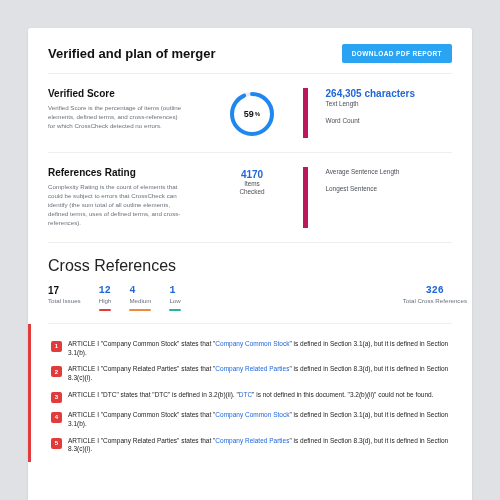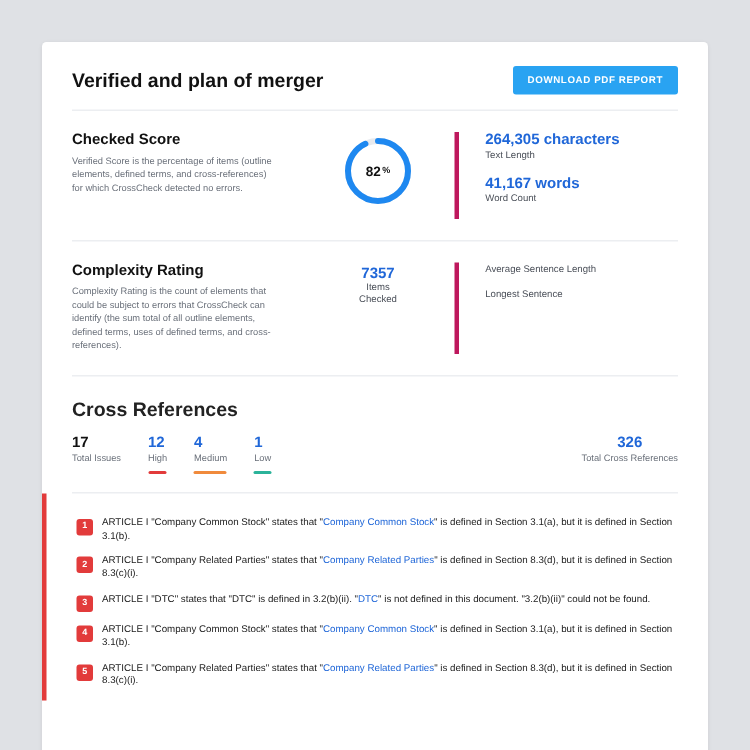--- a/index.html
+++ b/index.html
@@ -58,40 +58,40 @@
   .gauge-text {
     position:absolute; top:0; left:0; width:100%; height:100%;
     display:flex; align-items:center; justify-content:center;
     font-size:9px; font-weight:700; color:#111;
   }
   .gauge-text .pct{ font-size:6px; font-weight:700; margin-left:1px;}
 
   .stats-right {
     width: 37%;
     padding-left: 18px;
-    border-left: 3px solid #be185d;
+    border-left: 5px solid #be185d;
   }
   .stat { margin-bottom: 10px; }
   .stat-value { font-size: 10px; font-weight: 700; color: #2067d8; }
   .stat-label { font-size: 6.4px; color: #4a4f58; margin-top:1px; }
 
   .items-val { font-size:10px; font-weight:700; color:#2067d8; text-align:center;}
   .items-lab { font-size:6.4px; color:#4a4f58; text-align:center; line-height:1.2;}
 
   .section-title-row { padding: 14px 20px 8px 20px; }
-  .section-title { font-size: 13px; font-weight: 700; }
+  .section-title { font-size: 16px; font-weight: 400; }
 
   .xref-stats {
     display: flex;
-    padding: 2px 20px 0 20px;
+    padding: 2px 5px 0 20px;
     gap: 18px;
   }
   .xstat { }
   .xstat-value { font-size: 10px; font-weight: 700; color: #111; }
-  .xstat-value.blue { color:#2067d8; }
+  .xstat-value.blue { color:#2067d8;font-family:Liberation Mono, monospace; }
   .xstat-label { font-size: 6.2px; color: #6a707a; margin-top:1px; }
   .xstat.total { margin-left: auto; text-align: center; }
   .underline {
     height: 2px; margin-top: 5px; border-radius:1px;
   }
   .u-red { background:#e23b3b; }
   .u-orange { background:#f08a3c; }
   .u-teal { background:#2bb39a; }
 
   .issues { padding: 12px 20px 4px 20px; border-left: 3px solid #e23b3b; margin-left:0; }
@@ -119,57 +119,56 @@
 
   <div class="header">
     <div class="title">Verified and plan of merger</div>
     <button class="dl-btn">DOWNLOAD PDF REPORT</button>
   </div>
 
   <hr class="hr">
 
   <div class="score-section">
     <div class="score-left">
-      <div class="score-title">Checked Score</div>
+      <div class="score-title">Verified Score</div>
       <div class="score-desc">Verified Score is the percentage of items (outline elements, defined terms, and cross-references) for which CrossCheck detected no errors.</div>
     </div>
     <div class="gauge-cell">
       <div class="gauge">
         <svg width="48" height="48">
           <circle cx="24" cy="24" r="20" fill="none" stroke="#e8eaee" stroke-width="4"></circle>
           <circle cx="24" cy="24" r="20" fill="none" stroke="#1e88f0" stroke-width="4" stroke-dasharray="116.8 125.7" stroke-linecap="round"></circle>
         </svg>
         <div class="gauge-text">
-          <span>82</span>
+          <span>59</span>
             <span class="pct">%</span>
         </div>
       </div>
     </div>
     <div class="stats-right">
       <div class="stat">
         <div class="stat-value">264,305 characters</div>
         <div class="stat-label">Text Length</div>
       </div>
       <div class="stat">
-        <div class="stat-value">41,167 words</div>
         <div class="stat-label">Word Count</div>
       </div>
     </div>
   </div>
 
   <hr class="hr">
 
   <div class="score-section">
     <div class="score-left">
-      <div class="score-title">Complexity Rating</div>
+      <div class="score-title">References Rating</div>
       <div class="score-desc">Complexity Rating is the count of elements that could be subject to errors that CrossCheck can identify (the sum total of all outline elements, defined terms, uses of defined terms, and cross-references).</div>
     </div>
     <div class="gauge-cell">
       <div>
-        <div class="items-val">7357</div>
+        <div class="items-val">4170</div>
         <div class="items-lab">Items</div>
         <div class="items-lab">Checked</div>
       </div>
     </div>
     <div class="stats-right">
       <div class="stat">
         <div class="stat-label">Average Sentence Length</div>
       </div>
       <div class="stat">
         <div class="stat-label">Longest Sentence</div>

